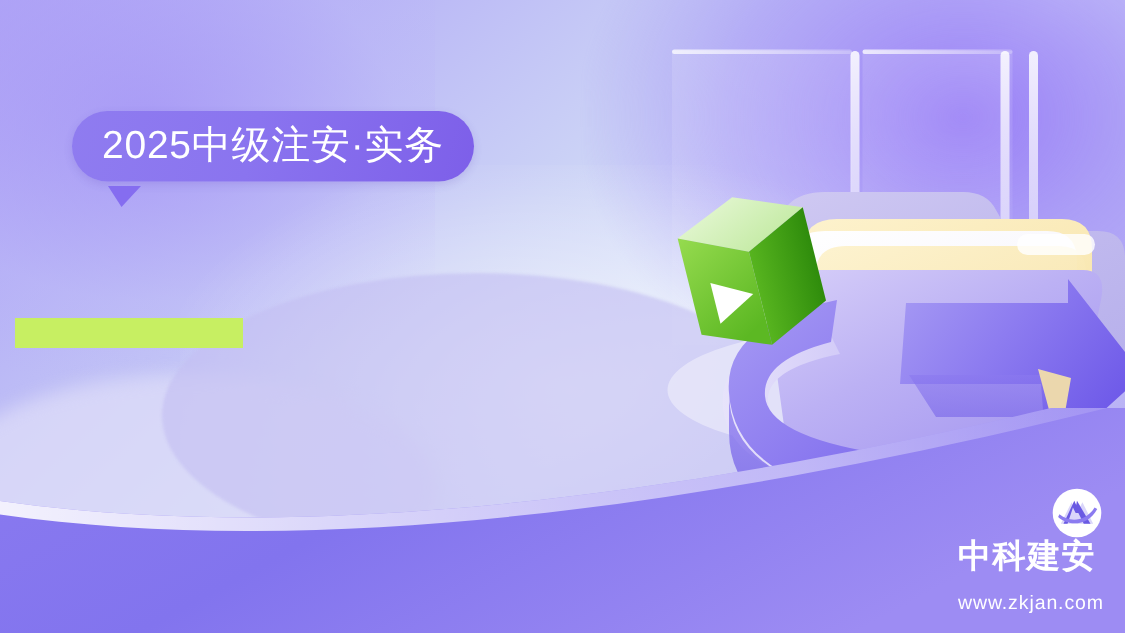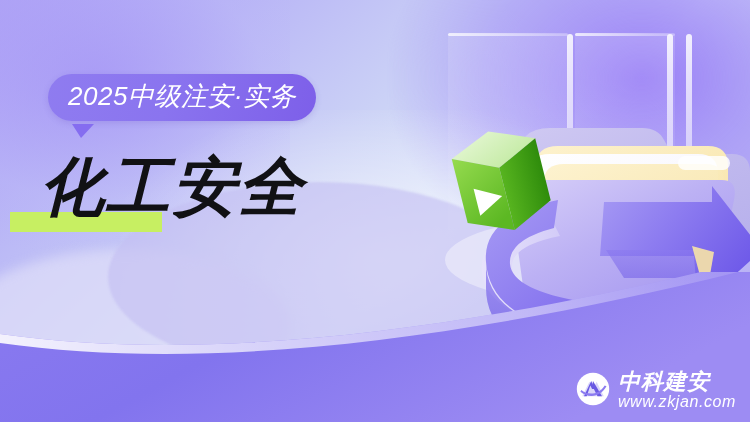--- a/index.html
+++ b/index.html
@@ -3,21 +3,20 @@
 <meta charset="utf-8">
 <style>
   html,body{margin:0;padding:0;background:#fff;}
   body{font-family:"Liberation Sans","DejaVu Sans",sans-serif;}
 
   .banner{
     position:relative;
     width:750px;height:422px;
     overflow:hidden;
     background:linear-gradient(138deg,#a99bf5 0%,#b7b3f6 18%,#ccd3f6 42%,#dde6fa 58%,#cfd6f7 72%,#b7aef5 88%,#9a85f2 100%);
-    font-style:italic;
   }
 
   
   .bg-topglow{
     position:absolute;right:-60px;top:-120px;width:420px;height:330px;
     background:radial-gradient(ellipse at 60% 60%, rgba(140,108,245,.85) 0%, rgba(150,125,246,.45) 45%, rgba(160,140,246,0) 72%);
     filter:blur(2px);
   }
   .bg-leftglow{
     position:absolute;left:-140px;top:-90px;width:430px;height:340px;
@@ -104,29 +103,29 @@
     border-radius:3px;
     box-shadow:0 2px 5px rgba(70,50,170,.22);
   }
 
   
   .illus{position:absolute;left:400px;top:10px;width:350px;height:360px;}
 
   
   .logo{
     position:absolute;right:14px;bottom:14px;
-    display:flex;align-items:center;
+    display:flex;align-items:flex-end;flex-direction:column;
   }
   .logo-mark{width:36px;height:36px;flex:none;}
   .logo-text{margin-left:7px;display:flex;flex-direction:column;justify-content:center;}
   .logo-cn{
     color:#ffffff;font-size:22px;font-weight:bold;letter-spacing:1px;line-height:24px;
     font-family:"DejaVu Sans","Liberation Sans",sans-serif;
   }
-  .logo-url{color:#ffffff;font-size:16px;letter-spacing:.6px;line-height:13px;margin-top:1px;}
+  .logo-url{color:#ffffff;font-size:13px;letter-spacing:.6px;line-height:13px;margin-top:11px;}
 </style>
 </head>
 <body>
 
 <div class="banner">
 
   <div class="bg-leftglow"></div>
   <div class="bg-topglow"></div>
   <div class="bg-softwhite"></div>
   <div class="bg-ellipse2"></div>
@@ -241,23 +240,20 @@
     </svg>
   </div>
 
   <div class="content">
 
     <div class="badge">2025中级注安·实务</div>
     <div class="badge-tail"></div>
 
     <div class="hl-bar"></div>
 
-    <div class="title-wrap">
-      <div class="title-line"><span>化工安全</span></div>
-    </div>
 
   </div>
 
   <div class="logo">
     <svg class="logo-mark" viewBox="0 0 40 40" xmlns="http://www.w3.org/2000/svg">
       <circle cx="20" cy="20" r="18" fill="#ffffff"></circle>
       <path d="M8 28 L16 12 L20 20 L24 12 L32 28 Z" fill="#7b6cec" opacity="0.28"></path>
       <path d="M10 28 L18 11 L22 20 L19 20 L17 16 L13 28 Z" fill="#6a5ae3"></path>
       <path d="M20 11 L30 28 L25 28 L19 16 Z" fill="#6a5ae3"></path>
       <path d="M6 23 C 14 30, 28 30, 35 17 L33 16 C 26 27, 14 27, 7 21 Z" fill="#8b7bf0"></path>

